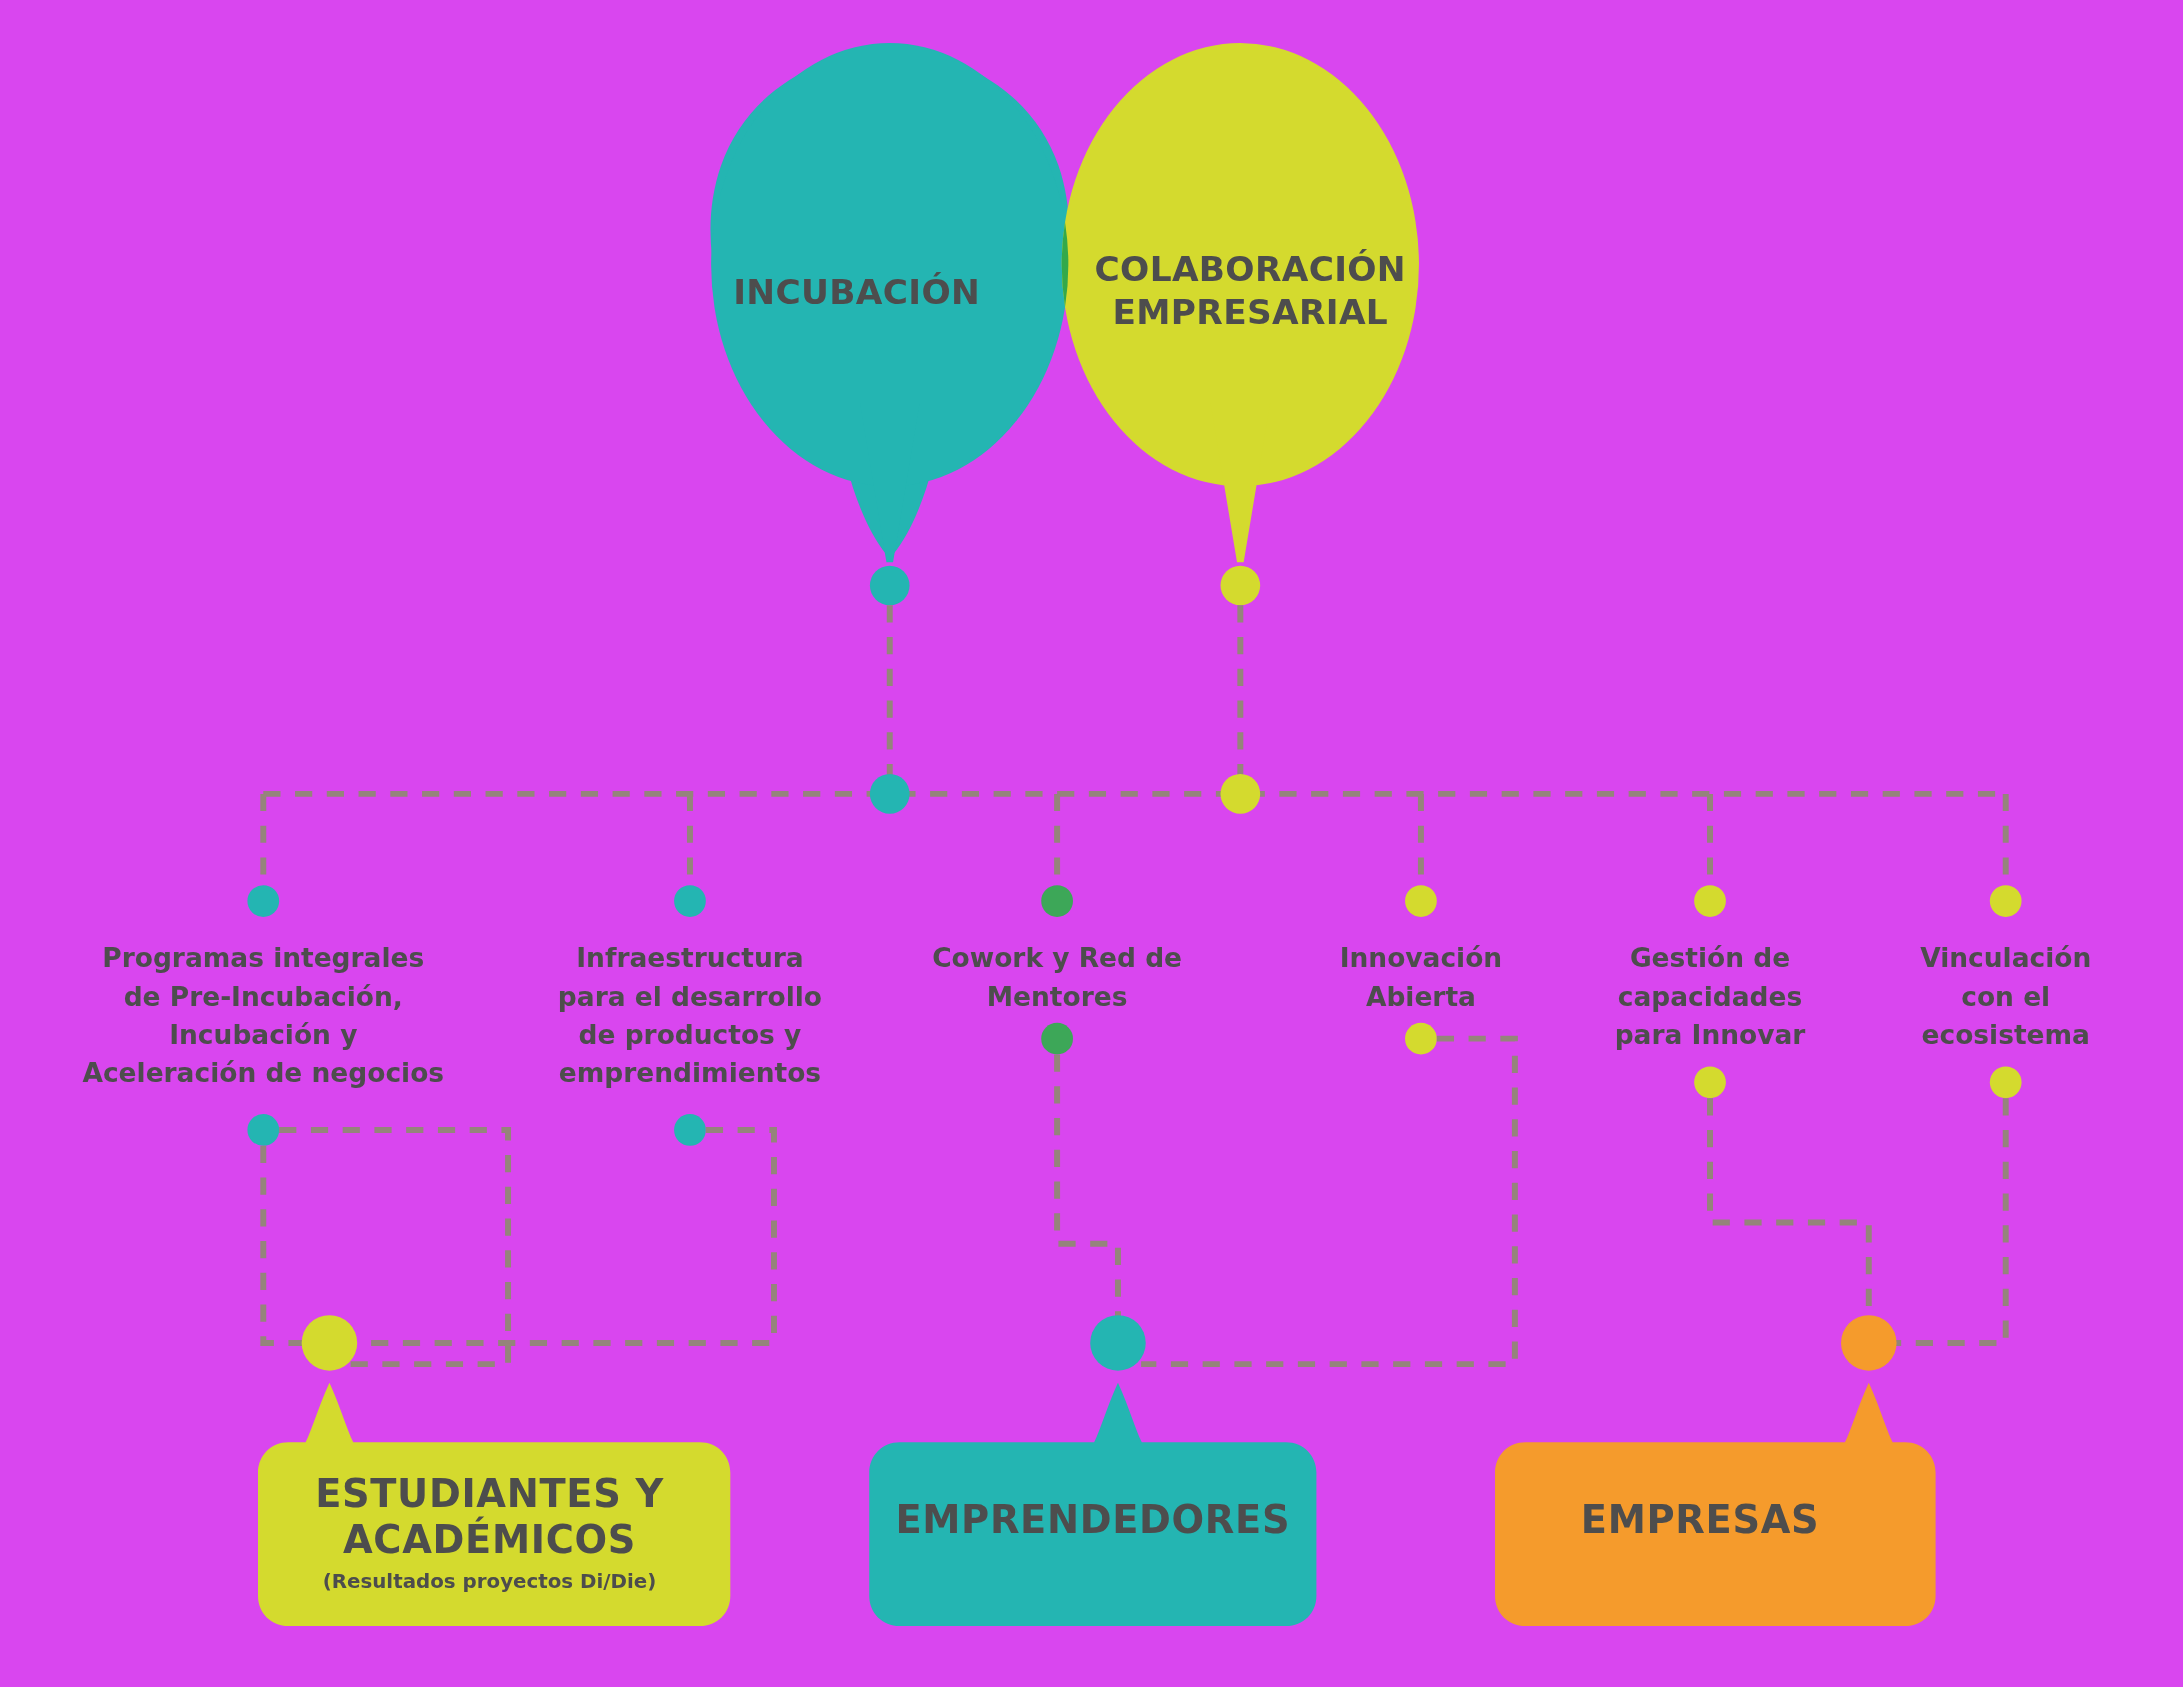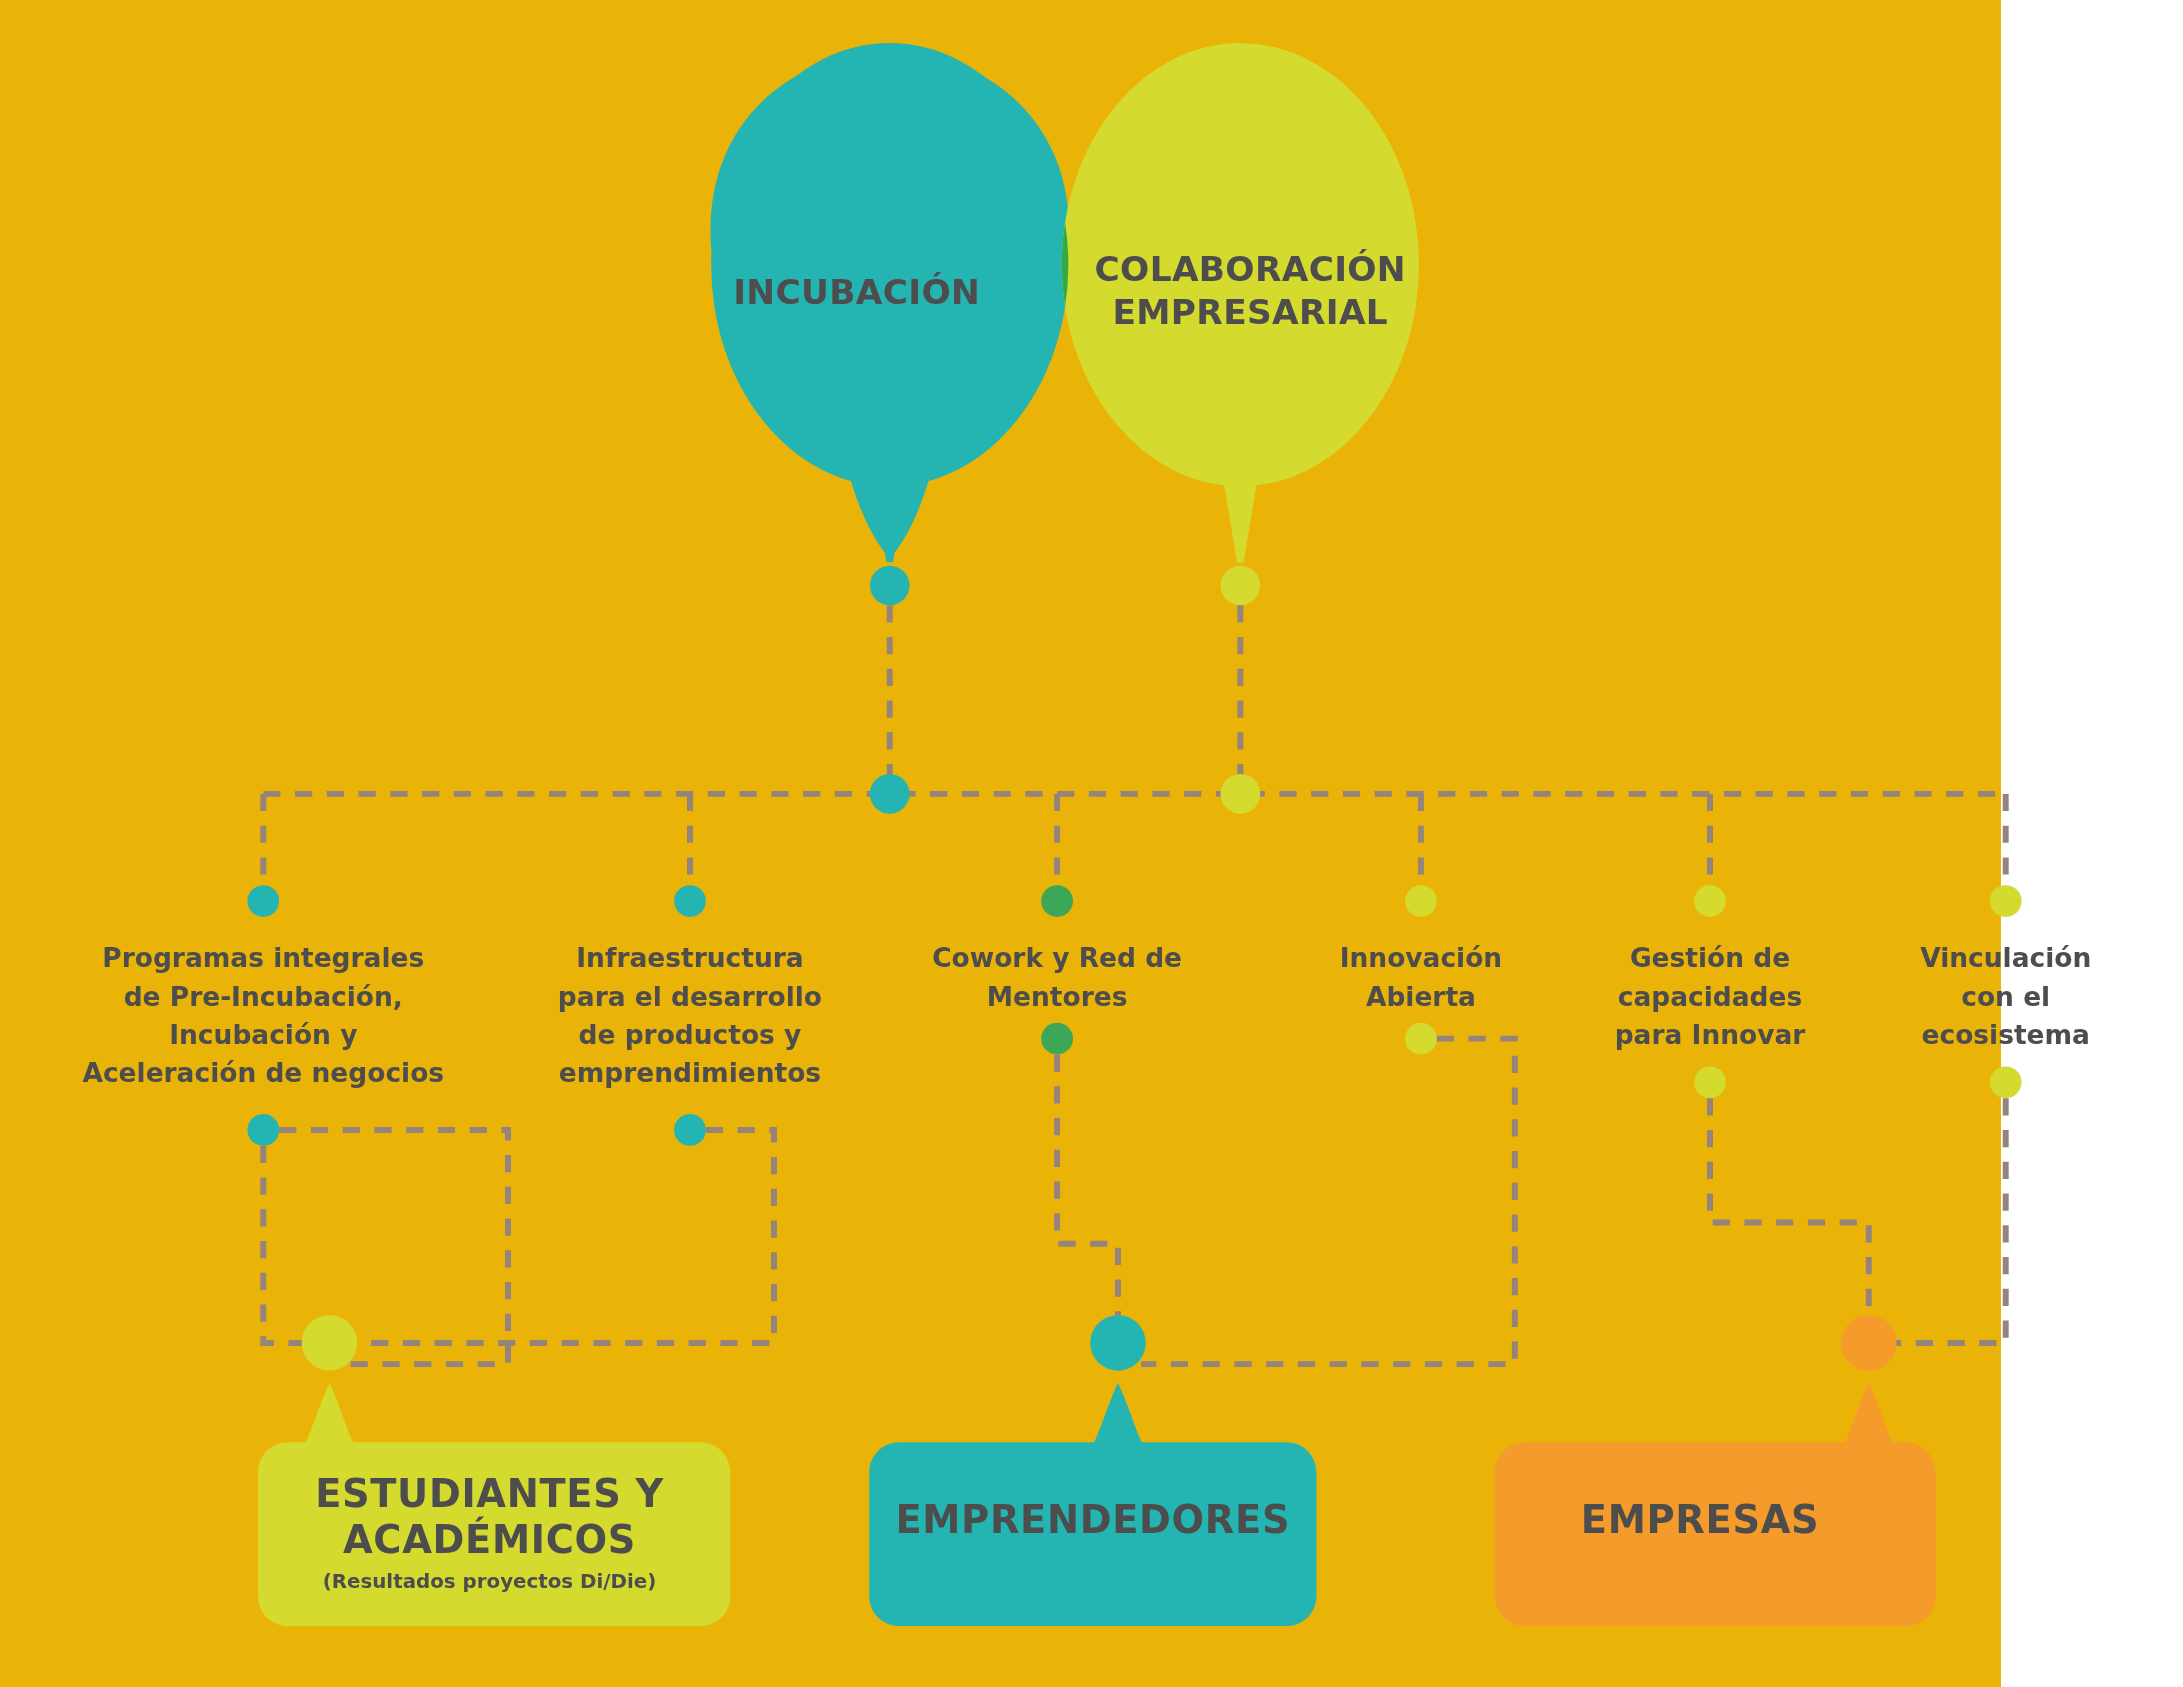--- a/index.html
+++ b/index.html
@@ -1,18 +1,18 @@
 <!DOCTYPE html>
 <html style="font-size:10.6px"><head>
 <meta charset="utf-8">
 <style>
   html,body{margin:0;padding:0;background:#ffffff;}
   body{width:2183px;height:1687px;overflow:hidden;
        font-family:"DejaVu Sans","Liberation Sans",sans-serif;}
-  #stage{position:relative;width:2001px;height:1687px;background:#eab308;}
+  #stage{position:relative;width:2183px;height:1687px;background:#d946ef;}
   svg#canvas{position:absolute;left:0;top:0;width:2183px;height:1687px;display:block;}
   .venn-label{font-family:"DejaVu Sans","Liberation Sans",sans-serif;
               font-weight:700;font-size:52px;fill:#4d4d4d;letter-spacing:0.5px;}
   .feature-label{font-family:"DejaVu Sans","Liberation Sans",sans-serif;
                  font-weight:700;font-size:40px;fill:#4d4d4d;}
   .actor-label{font-family:"DejaVu Sans","Liberation Sans",sans-serif;
                font-weight:700;font-size:58px;fill:#4d4d4d;letter-spacing:1px;}
   .actor-sub{font-family:"DejaVu Sans","Liberation Sans",sans-serif;
              font-weight:700;font-size:30px;fill:#4d4d4d;}
 </style>

